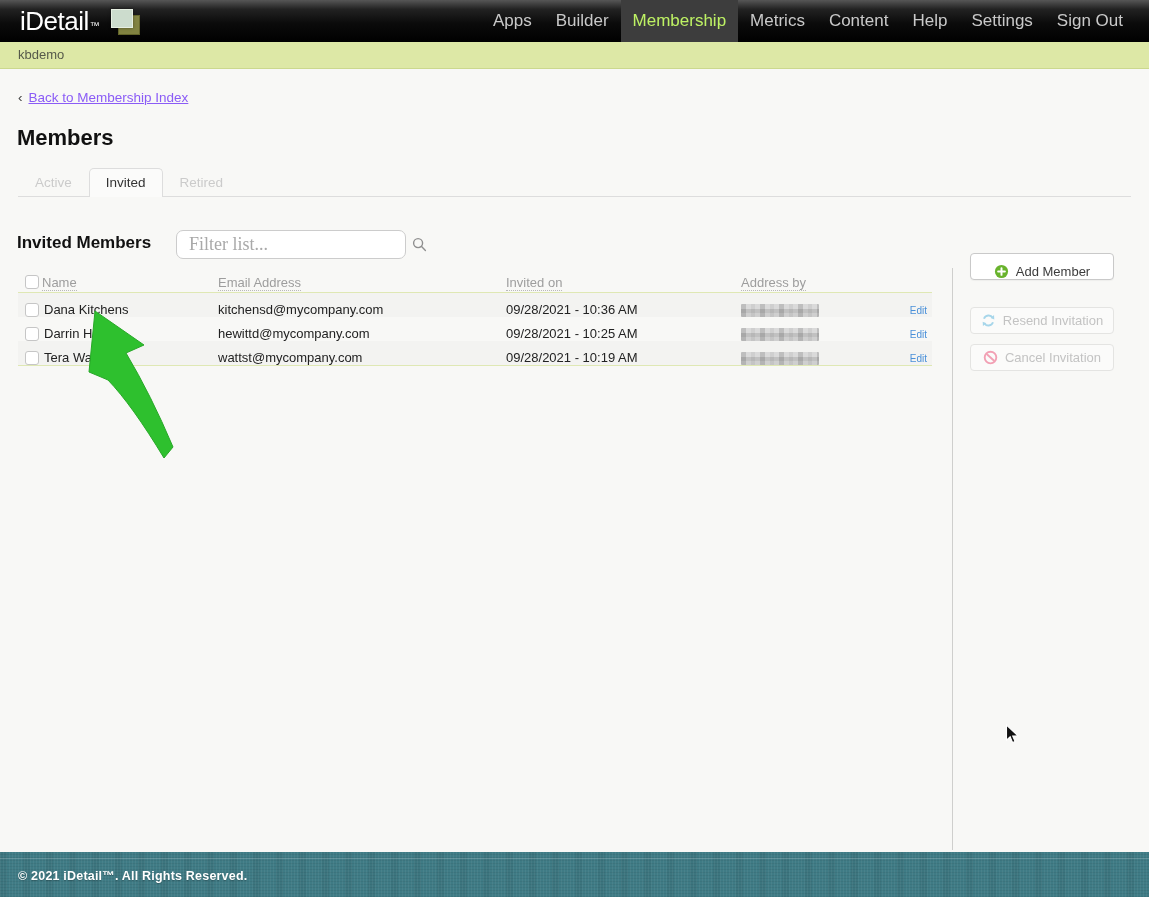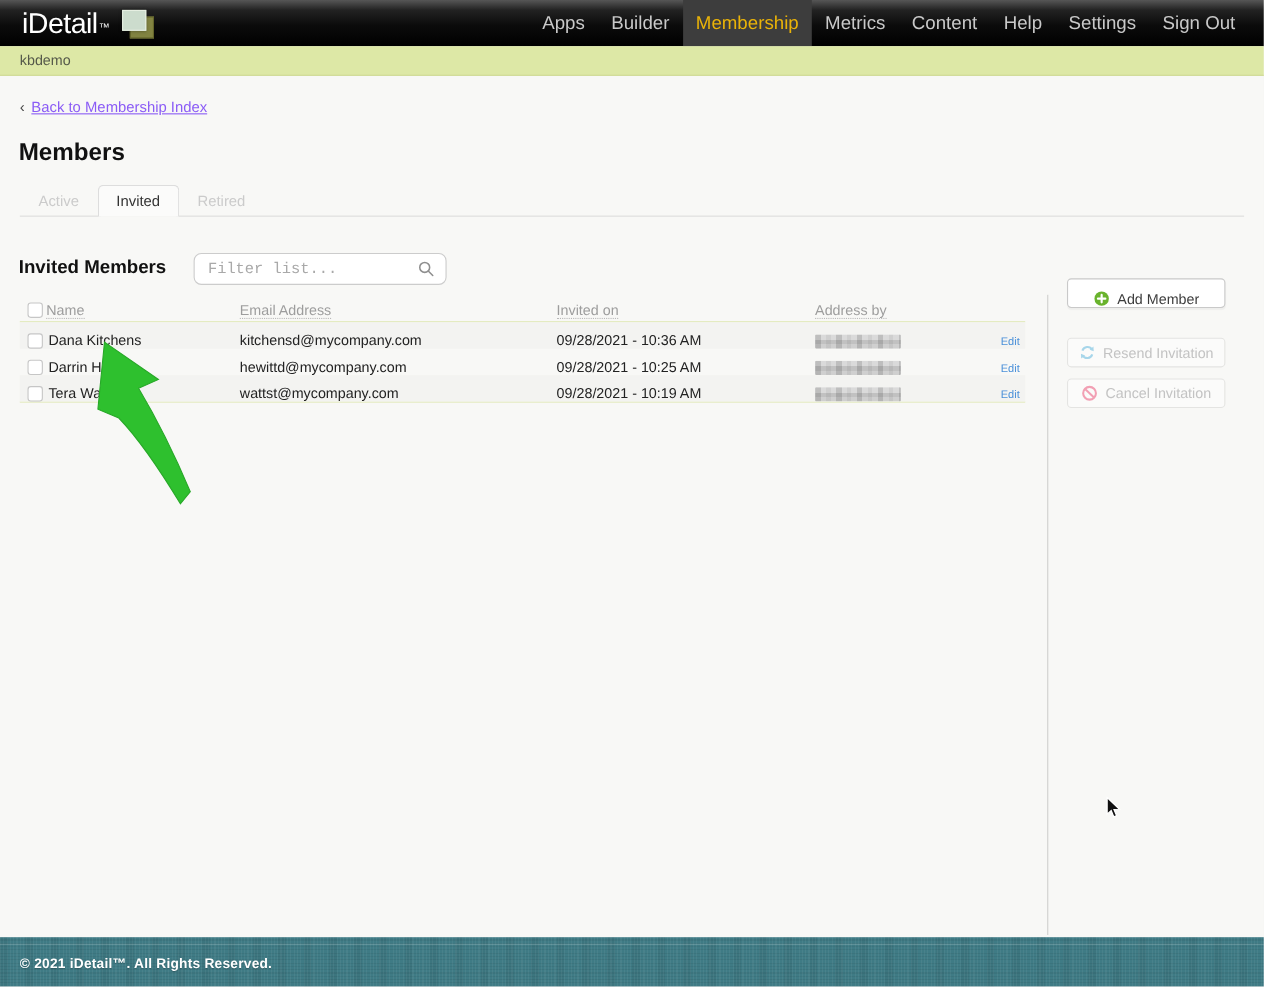--- a/index.html
+++ b/index.html
@@ -26,21 +26,21 @@
   }
   .logo-icon .sq-front {
     position:absolute; left:3px; top:0; width:22px; height:19px;
     background:#ccdccd; border:1px solid #e6efe2; box-shadow:0 0 3px rgba(0,0,0,.4);
   }
   .nav-menu { margin-left:auto; display:flex; align-items:stretch; padding-right:14px; }
   .nav-item {
     color:#c9c9c9; font-size:17px; line-height:42px; padding:0 12px; cursor:pointer;
     white-space:nowrap;
   }
-  .nav-item.active { background:#3d3d3d; color:#eab308; }
+  .nav-item.active { background:#3d3d3d; color:#bef264; }
 
   
   .env-bar {
     position:absolute; top:42px; left:0; width:1149px; height:27px;
     background:#dde8a6; border-bottom:1px solid #cbd88e;
     color:#55594a; font-size:13px; line-height:26px; padding-left:18px;
   }
 
   
   .content { position:absolute; top:69px; left:0; width:1149px; height:783px; background:#f8f8f6; }
@@ -63,22 +63,22 @@
   .tabs-line { position:absolute; top:127px; left:18px; width:1113px; height:1px; background:#ddd; }
 
   .section-title { position:absolute; top:164px; left:17px; font-size:17px; font-weight:bold; color:#111; }
 
   .filter-box {
     position:absolute; top:161px; left:176px; width:230px; height:29px;
     background:#fff; border:1px solid #ccc; border-radius:7px;
     display:flex; align-items:center; padding:0 10px 0 12px;
   }
   .filter-input {
-    border:none; outline:none; flex:1; font-size:14px; color:#b91c1c; background:transparent;
-    font-family:Liberation Mono, monospace;
+    border:none; outline:none; flex:1; font-size:18px; color:#b91c1c; background:transparent;
+    font-family:Liberation Serif, serif;
   }
   .filter-input::placeholder { color:#a9a9a9; }
   .search-icon { width:15px; height:15px; flex:0 0 auto; }
 
   
   .member-table { position:absolute; top:203px; left:18px; width:914px; }
   .thead {
     display:flex; align-items:center; height:21px; padding-bottom:1px;
     border-bottom:1px solid #dfe8b4;
   }

